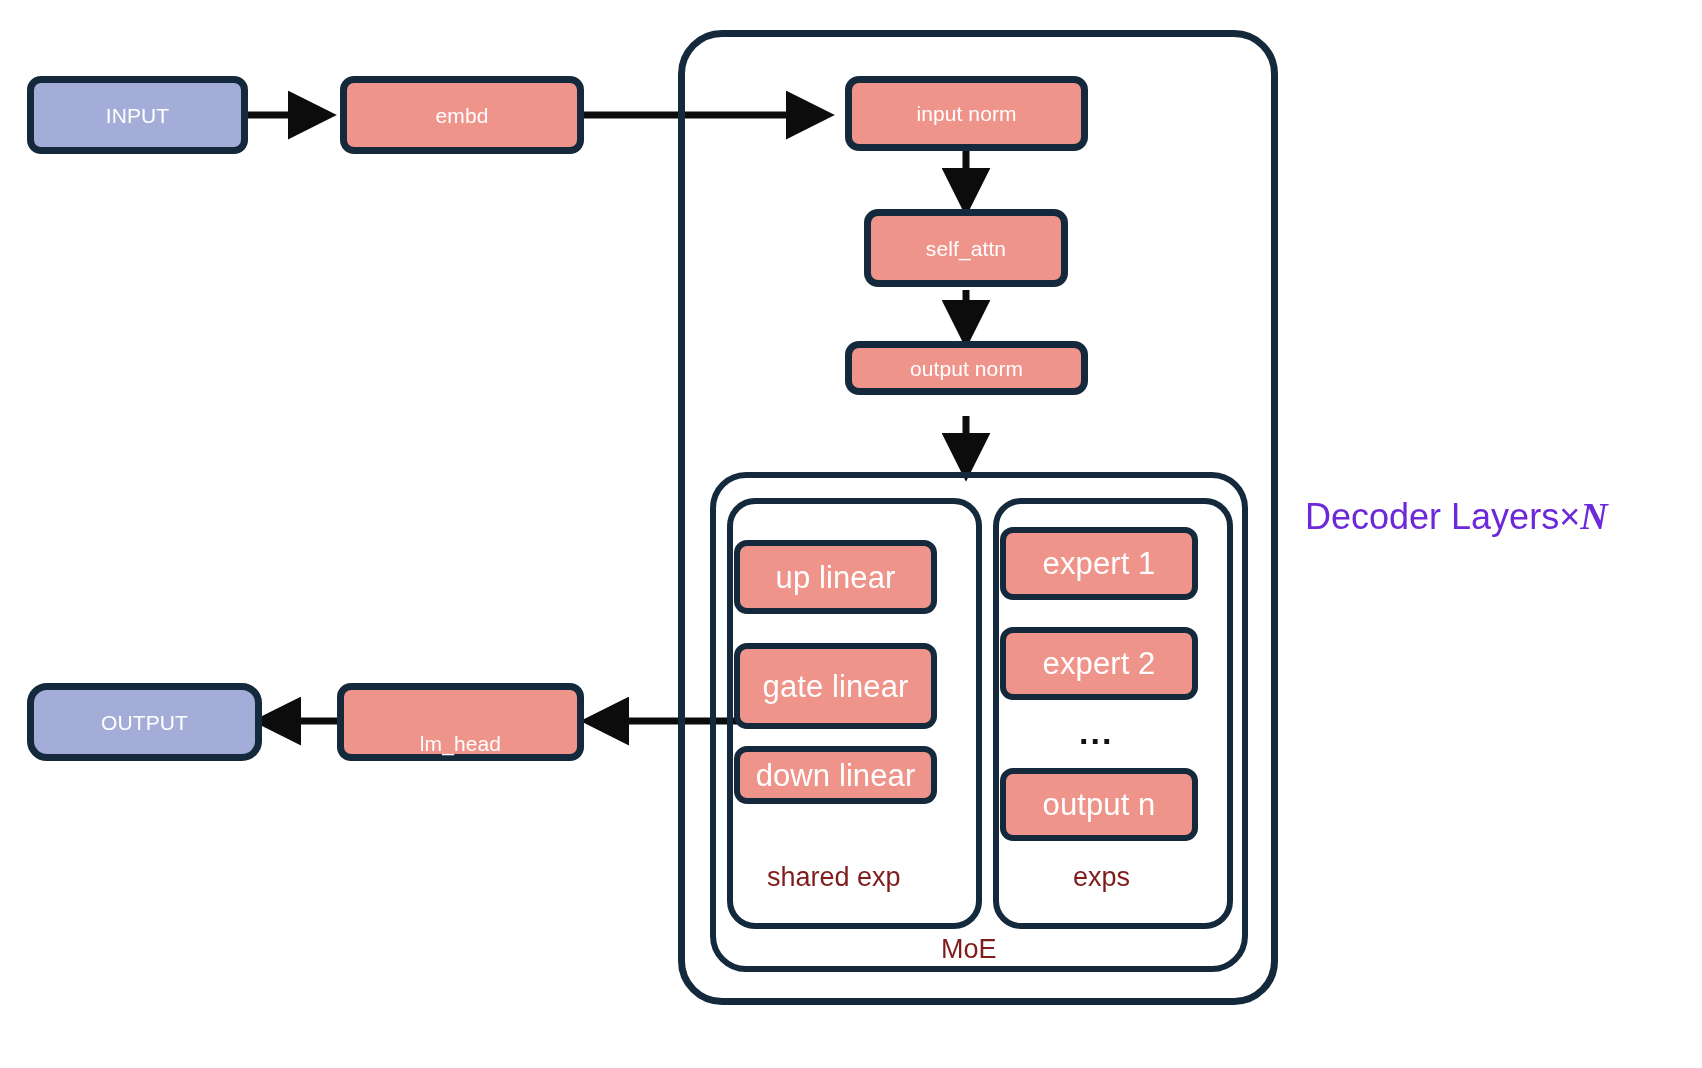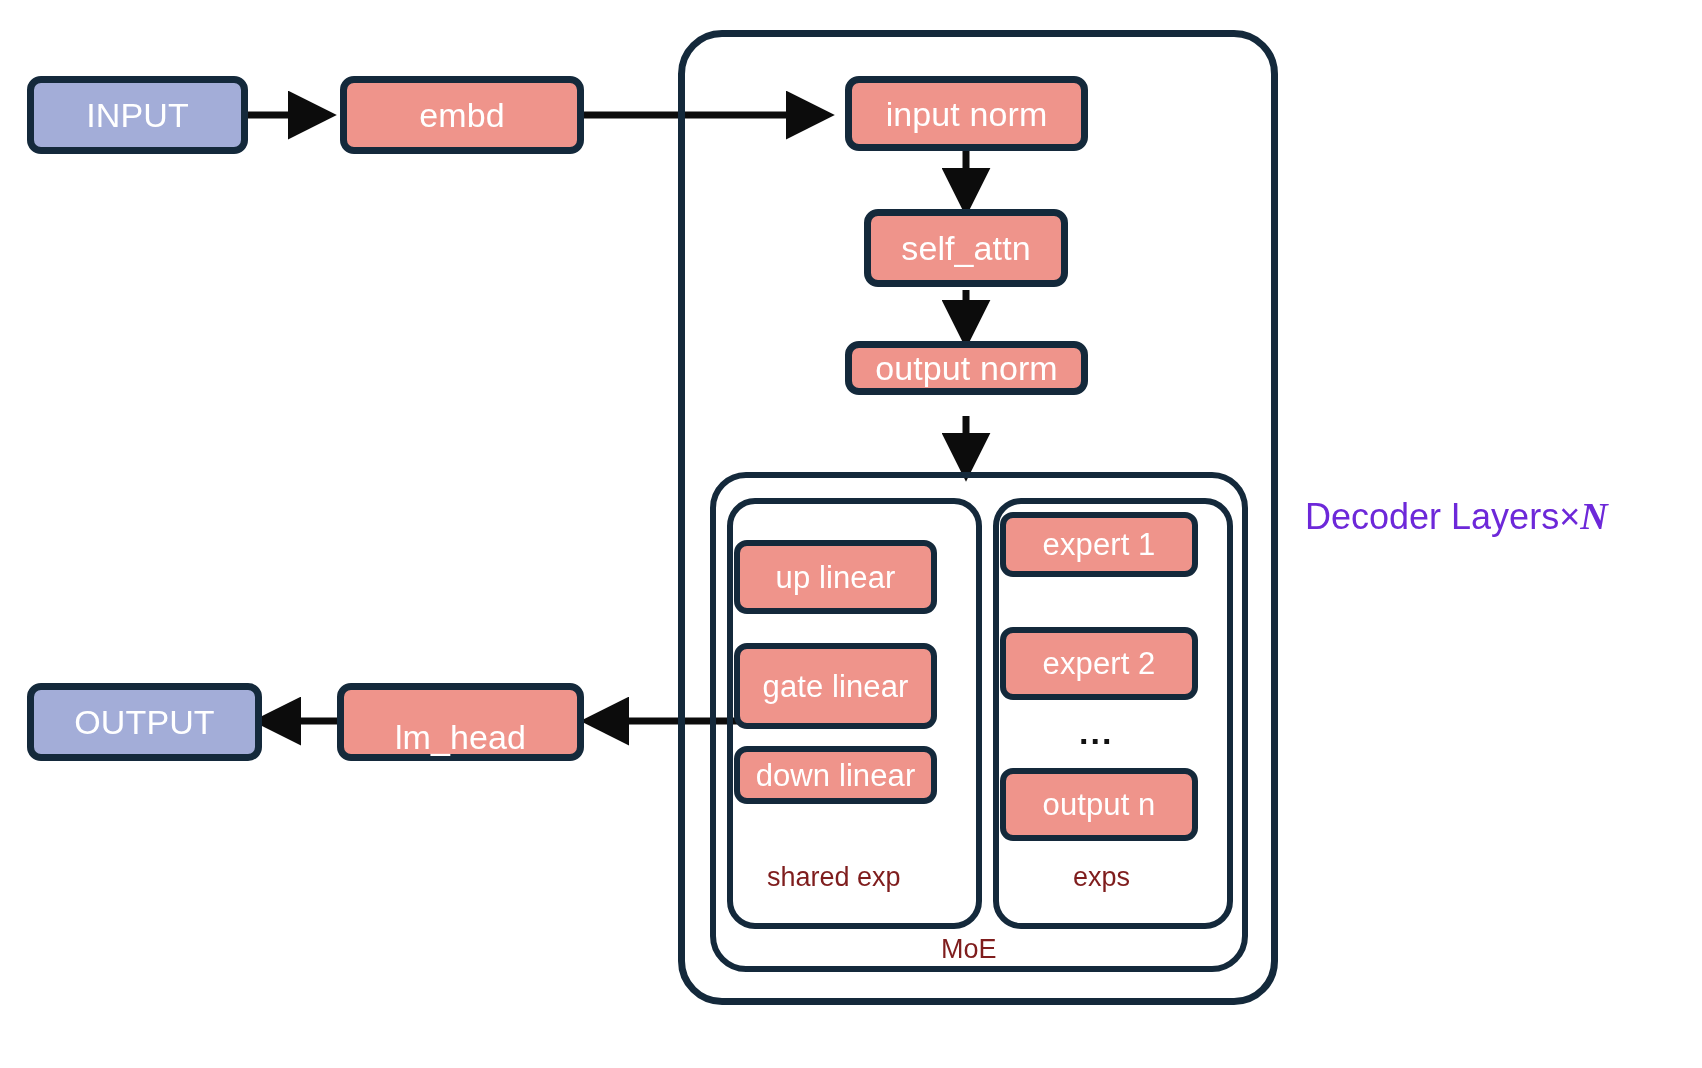--- a/index.html
+++ b/index.html
@@ -28,21 +28,21 @@
   
   .node {
     position: absolute;
     box-sizing: border-box;
     display: flex;
     align-items: center;
     justify-content: center;
     border: 7px solid #14293b;
     border-radius: 14px;
     color: #ffffff;
-    font-size: 34px;
+    font-size: 21px;
     line-height: 1;
     letter-spacing: 0.1px;
     white-space: nowrap;
   }
   .node.salmon { background: #ef948b; }
   .node.blue   { background: #a3add8; }
 
   .node.small {
     font-size: 31px;
     border-width: 6px;
@@ -136,21 +136,21 @@
   <div class="group subexp" style="left:993px; top:498px; width:240px; height:431px;"></div>
 
   <div class="node blue" style="left:27px; top:76px; width:221px; height:78px;">
     <span>INPUT</span>
   </div>
 
   <div class="node salmon" style="left:340px; top:76px; width:244px; height:78px;">
     <span>embd</span>
   </div>
 
-  <div class="node blue" style="left:27px; top:683px; width:235px; height:78px;">
+  <div class="node blue" style="left:27px; top:683px; width:235px; height:78px;border-radius:20px;">
     <span>OUTPUT</span>
   </div>
 
   <div class="node salmon" style="left:337px; top:683px; width:247px; height:78px;align-items:flex-end;">
     <span>lm_head</span>
   </div>
 
   <div class="node salmon" style="left:845px; top:76px; width:243px; height:75px;">
     <span>input norm</span>
   </div>
@@ -170,21 +170,21 @@
   <div class="node salmon small" style="left:734px; top:643px; width:203px; height:86px;">
     <span>gate linear</span>
   </div>
 
   <div class="node salmon small" style="left:734px; top:746px; width:203px; height:58px;">
     <span>down linear</span>
   </div>
 
   <span class="label caption" style="left:767px; top:864px;">shared exp</span>
 
-  <div class="node salmon small" style="left:1000px; top:512px; width:198px; height:65px;justify-content:center;">
+  <div class="node salmon small" style="left:1000px; top:527px; width:198px; height:73px;justify-content:center;">
     <span>expert 1</span>
   </div>
 
   <div class="node salmon small" style="left:1000px; top:627px; width:198px; height:73px;">
     <span>expert 2</span>
   </div>
 
   <span class="label dots" style="left:1079px; top:715px;">...</span>
 
   <div class="node salmon small" style="left:1000px; top:768px; width:198px; height:73px;">

